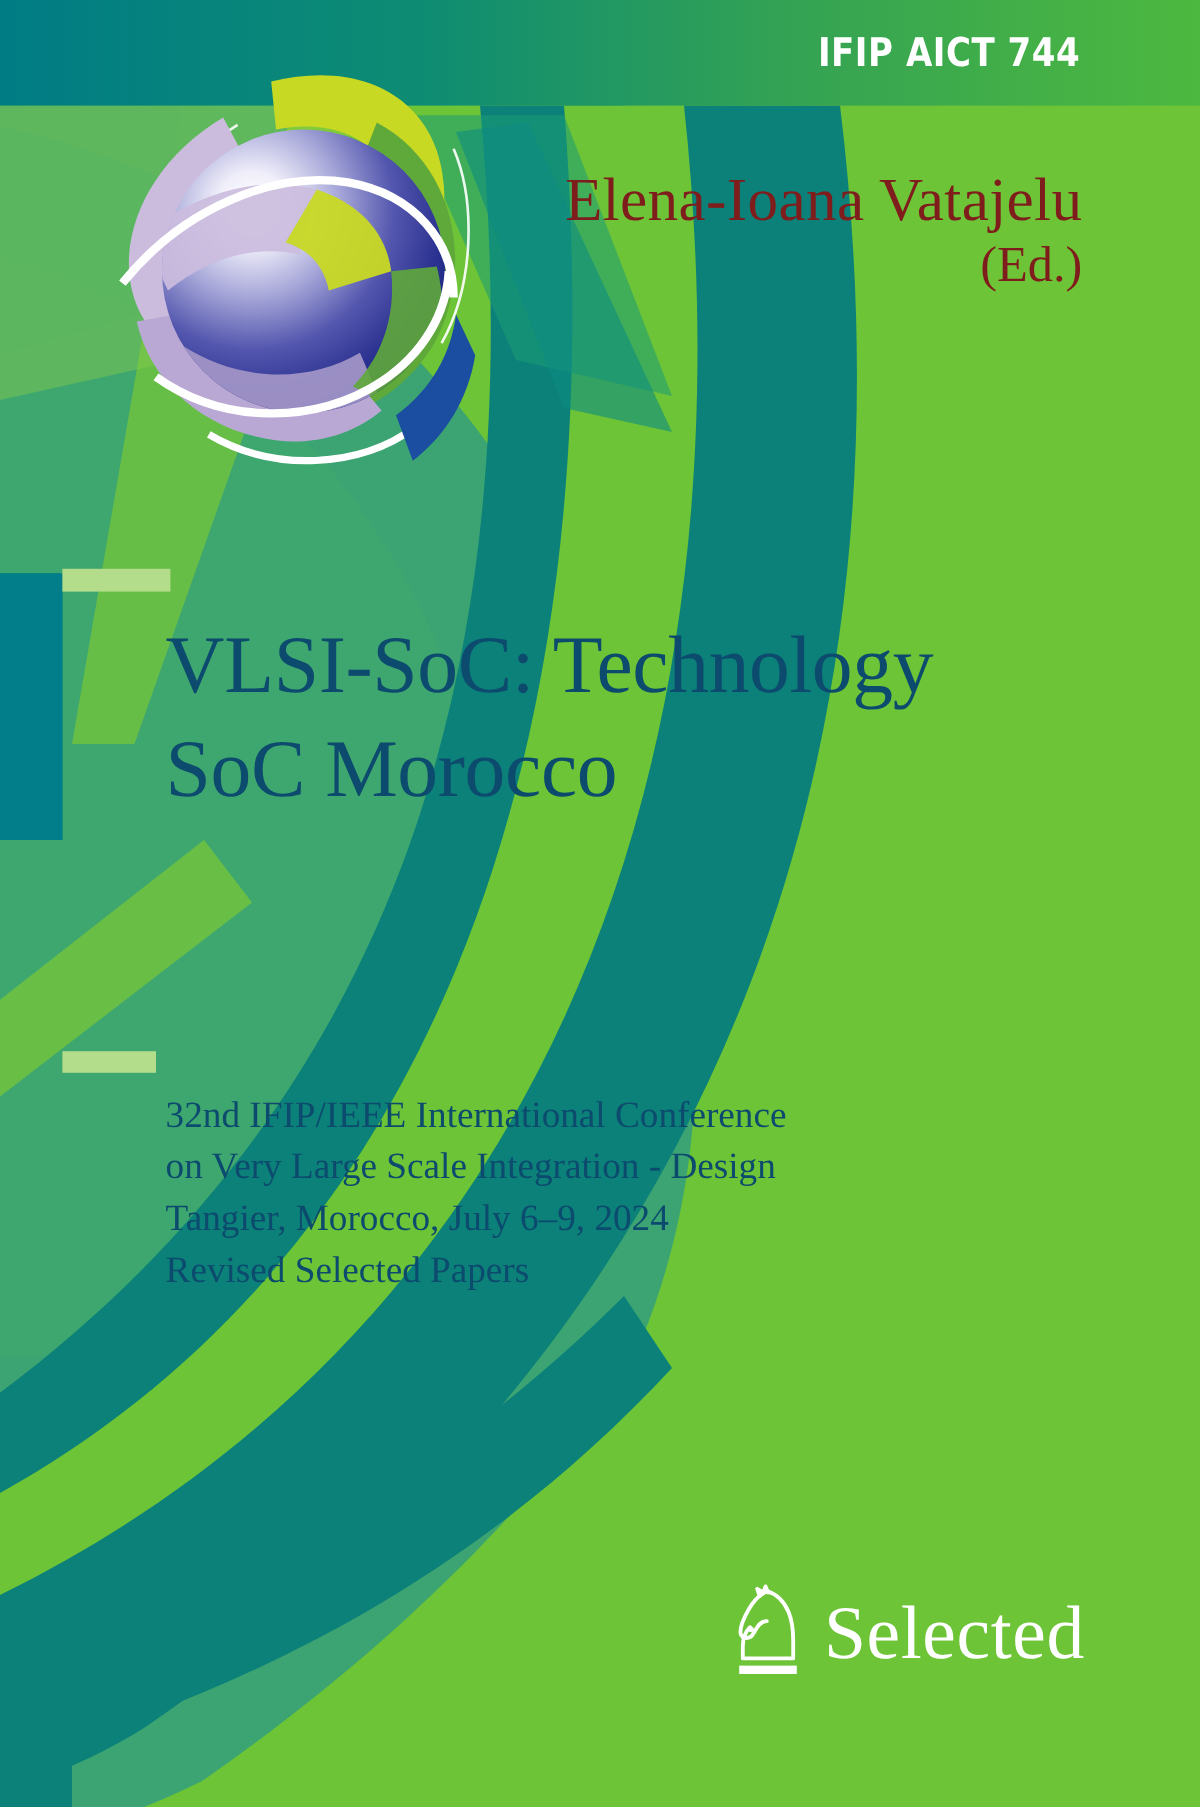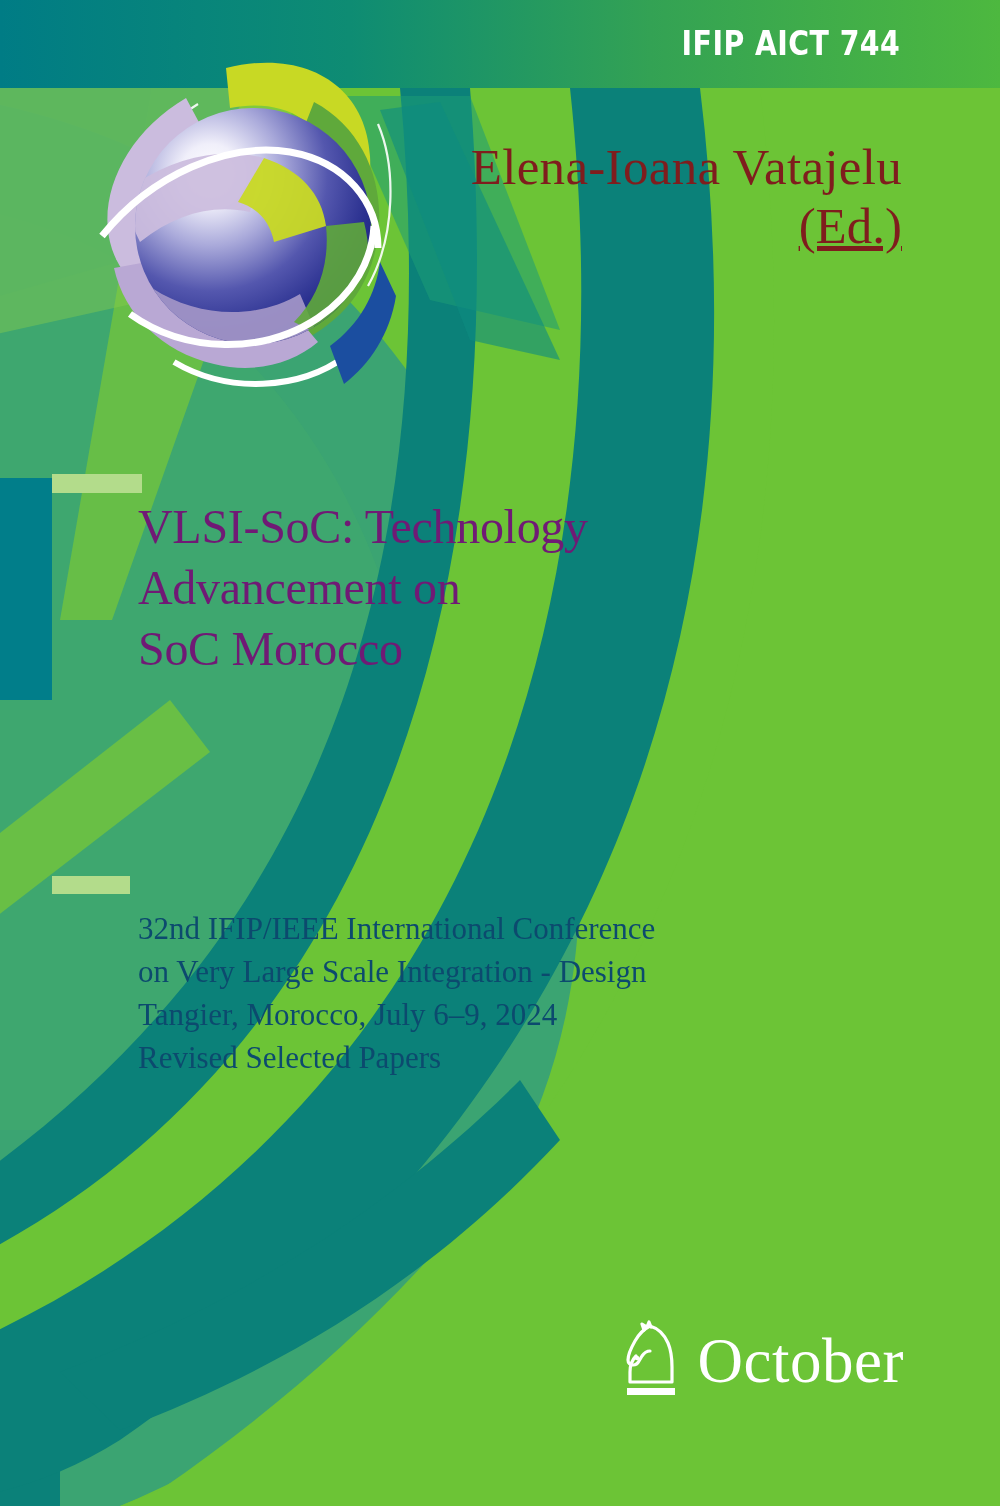--- a/index.html
+++ b/index.html
@@ -65,44 +65,43 @@
     color: #7f1d1d;
     margin-top: 44px;
   }
   .editor-name {
     font-size: 51px;
     line-height: 1.08;
     letter-spacing: 0.3px;
     white-space: nowrap;
   }
   .editor-role {
-    font-size: 51px;
+    font-size: 42px;
     line-height: 1.15;
     margin-top: 2px;
-    text-decoration: underline;
   }
 
   
   .title-dash {
     position: absolute;
     left: 52px;
     top: 474px;
     width: 90px;
     height: 19px;
     background: #B3DC8B;
     z-index: 8;
   }
   .book-title {
     position: absolute;
     left: 138px;
     top: 465px;
     width: 810px;
     z-index: 8;
-    color: #701a75;
-    font-size: 48px;
+    color: #0c4a6e;
+    font-size: 68px;
     line-height: 1.265;
     font-weight: 400;
     letter-spacing: -0.3px;
   }
   .book-title .tline { display: block; white-space: nowrap; }
 
   
   .sub-dash {
     position: absolute;
     left: 52px;
@@ -257,21 +256,20 @@
   </svg>
 
   <div class="editor-block">
     <div class="editor-name">Elena-Ioana Vatajelu</div>
     <div class="editor-role">(Ed.)</div>
   </div>
 
   <div class="title-dash"></div>
   <h1 class="book-title">
     <span class="tline">VLSI-SoC: Technology</span>
-    <span class="tline">Advancement on</span>
     <span class="tline">SoC Morocco</span>
   </h1>
 
   <div class="sub-dash"></div>
   <div class="conf-info">
     <span class="cline">32nd IFIP/IEEE International Conference</span>
     <span class="cline">on Very Large Scale Integration - Design</span>
     <span class="cline">Tangier, Morocco, July 6–9, 2024</span>
     <span class="cline">Revised Selected Papers</span>
   </div>
@@ -281,16 +279,16 @@
       <g fill="none" stroke="#FFFFFF" stroke-width="3.2" stroke-linejoin="round" stroke-linecap="round">
         <path d="M 30 6 C 24 9 19 14 15 21 C 11 28 8 35 8 40 C 8 43 10 45 13 45
                  C 16 45 18 43 19 41 L 22 36 C 24 33 27 31 30 31"></path>
         <path d="M 30 6 C 37 8 44 14 48 23 C 51 30 52 38 52 47 L 52 62 L 10 62 L 10 52
                  C 10 46 12 40 16 36"></path>
         <path d="M 24 10 L 22 4 L 27 7 L 29 2 L 31 7"></path>
       </g>
       <circle cx="17" cy="38" r="2.3" fill="#FFFFFF"></circle>
       <rect x="7" y="68" width="48" height="7" fill="#FFFFFF"></rect>
     </svg>
-    <span class="springer-word">October</span>
+    <span class="springer-word">Selected</span>
   </div>
 
 </div>
 
 </body></html>

